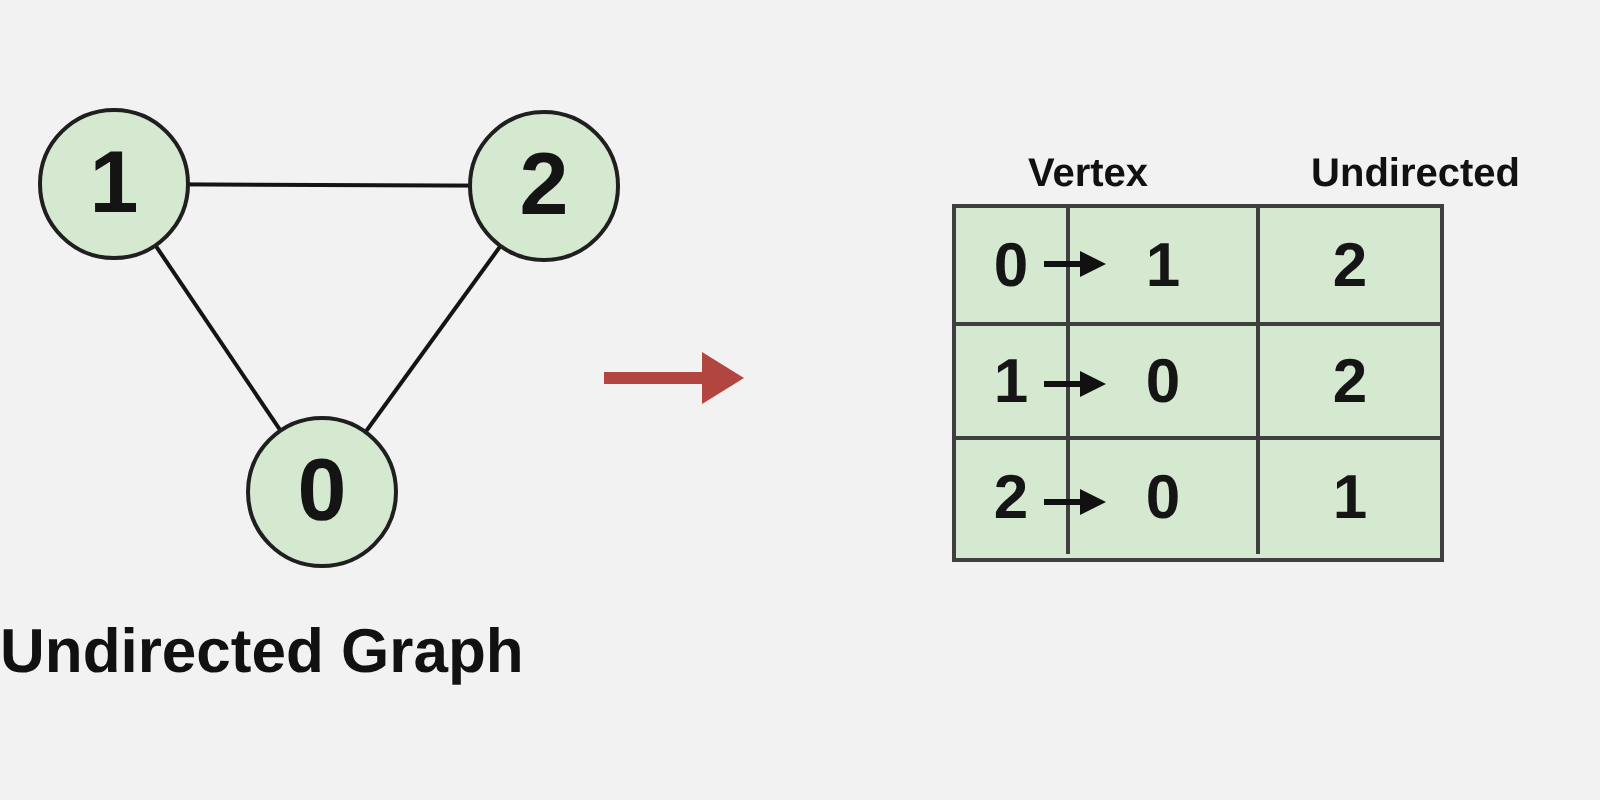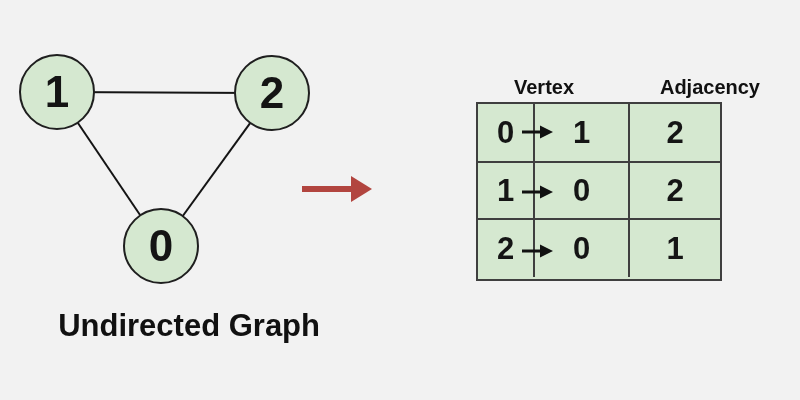--- a/index.html
+++ b/index.html
@@ -61,21 +61,21 @@
     box-sizing:border-box;
     font-size:31px;font-weight:700;color:#151515;
   }
   .cell.last-col{border-right:none;}
   .cell.last-row{border-bottom:none;}
 
   
   .caption{
     position:absolute;
     font-size:31px;font-weight:600;color:#111;
-    text-align:right;white-space:nowrap;
+    text-align:left;white-space:nowrap;
   }
   #caption-graph{left:0;top:308px;width:320px;}
   #caption-adj{left:476px;top:307px;width:246px;font-size:32px;word-spacing:9px;}
 </style>
 </head>
 <body>
 
 <div class="canvas">
 
   <svg id="edges-layer" class="layer">
@@ -93,21 +93,21 @@
   </div>
   <div class="node" id="node-2">
     <span>2</span>
   </div>
   <div class="node" id="node-0">
     <span>0</span>
   </div>
 
   <div class="adj-header">
     <span class="hdr hdr-vertex">Vertex</span>
-    <span class="hdr hdr-neighbour">Adjacency</span>
+    <span class="hdr hdr-neighbour">Undirected</span>
   </div>
 
   <div class="adj-table">
     <div class="cell">
         <span>0</span>
       </div>
     <div class="cell">
         <span>1</span>
       </div>
     <div class="cell last-col">

